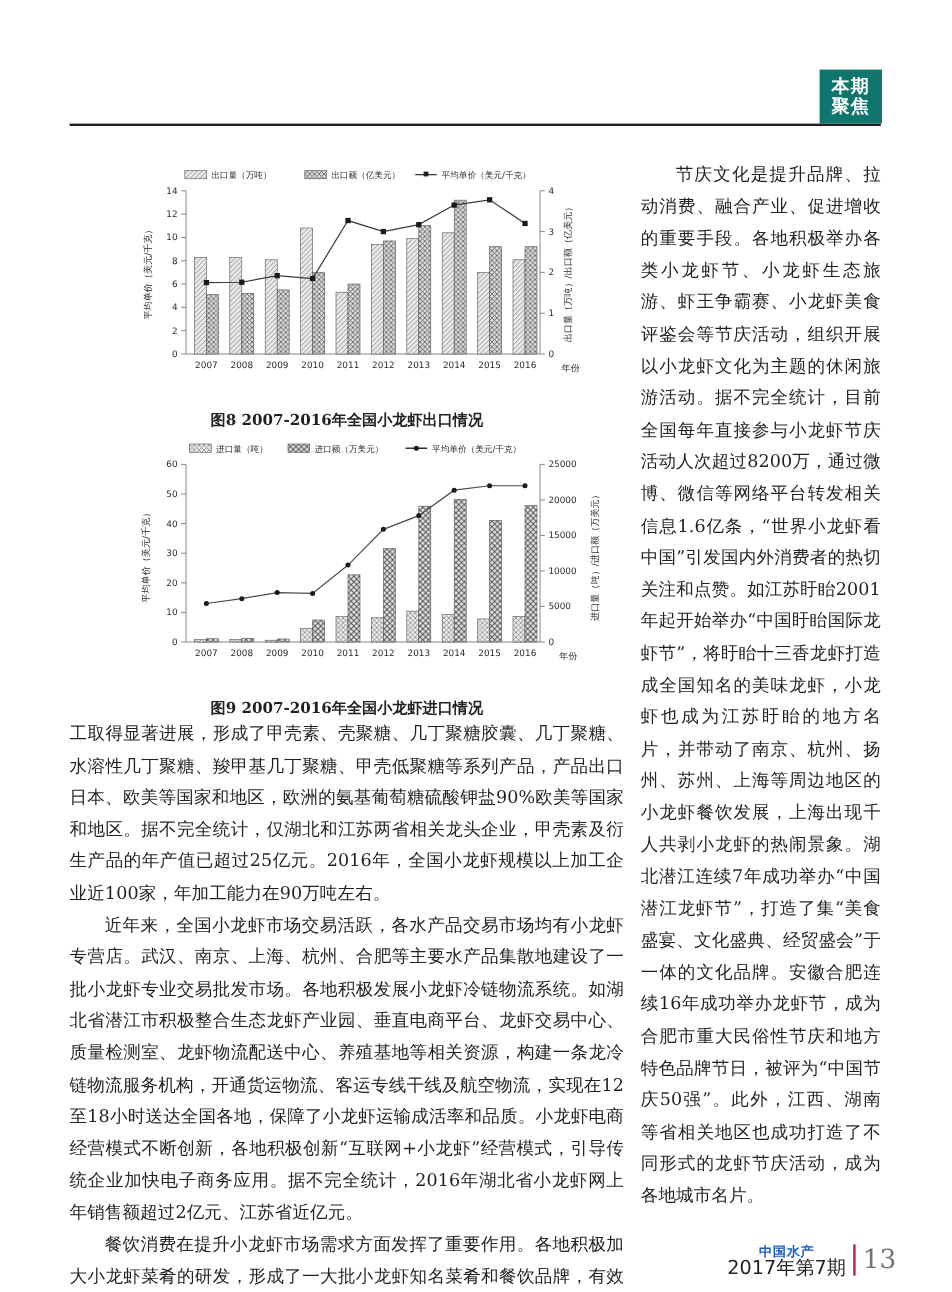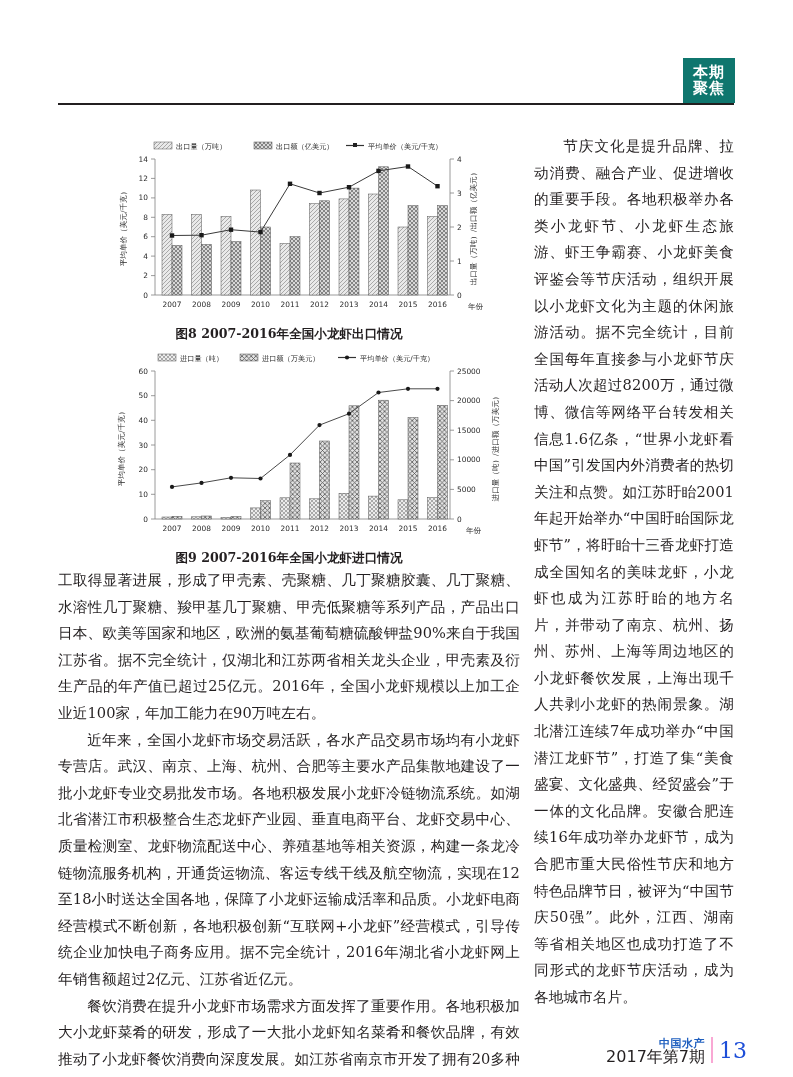--- a/index.html
+++ b/index.html
@@ -73,21 +73,21 @@
     font-family: "DejaVu Serif", "Liberation Serif", serif;
   }
 
   
   .figure { width: 462px; margin: 0; position: relative; }
   .fig-caption {
     text-align: center;
     font-size: 12.6px;
     font-weight: bold;
     line-height: 18px;
-    margin-top: 2px;
+    margin-top: 18px;
   }
 
   .chart-wrap { position: relative; width: 462px; }
   svg.chart { display: block; }
 
   .lg-text { font-size: 7.2px; font-family: "DejaVu Sans", "Liberation Sans", sans-serif; fill:#2b2b2b; }
   .ax-num  { font-size: 7.4px; font-family: "DejaVu Sans", "Liberation Sans", sans-serif; fill:#2b2b2b; }
   .ax-cat  { font-size: 7.4px; font-family: "DejaVu Sans", "Liberation Sans", sans-serif; fill:#2b2b2b; }
   .ax-title{ font-size: 7.6px; font-family: "DejaVu Sans", "Liberation Sans", sans-serif; fill:#2b2b2b; }
 
@@ -96,42 +96,42 @@
     position: absolute;
     left: 0; bottom: 0; width: 793px; height: 62px;
   }
   #footer-inner {
     position: absolute;
     right: 46px; bottom: 14px;
     display: flex;
     align-items: flex-end;
   }
   #footer-meta {
-    text-align: right;
+    text-align: center;
     padding-right: 6px;
-    border-right: 2px solid #f9a8d4;
+    border-right: 2px solid #be185d;
     margin-top: 36px;
   }
   #journal-logo {
     font-size: 11px;
     font-weight: bold;
     color: #1f5fbf;
     font-family: "DejaVu Serif","Liberation Serif",serif;
     line-height: 13px;
     letter-spacing: 0.5px;
   }
   #issue-line {
     font-size: 16px;
     color: #231f20;
     font-family: "DejaVu Sans","Liberation Sans",sans-serif;
     line-height: 13px;
   }
   #page-number {
     font-size: 22px;
-    color: #1d4ed8;
+    color: #737373;
     font-family: "DejaVu Serif","Liberation Serif",serif;
     padding-left: 6px;
     line-height: 24px;
   }
 </style>
 </head>
 <body>
 
 <div id="header">
   <div id="header-rule"></div>
@@ -402,21 +402,21 @@
           <text class="ax-cat" x="291" y="184" text-anchor="middle">2013</text>
           <text class="ax-cat" x="320.5" y="184" text-anchor="middle">2014</text>
           <text class="ax-cat" x="350" y="184" text-anchor="middle">2015</text>
           <text class="ax-cat" x="379.5" y="184" text-anchor="middle">2016</text>
         </g>
       </svg>
     </div>
     <div class="fig-caption">图9 2007-2016年全国小龙虾进口情况</div>
   </div>
 
-  <p class="para">工取得显著进展，形成了甲壳素、壳聚糖、几丁聚糖胶囊、几丁聚糖、水溶性几丁聚糖、羧甲基几丁聚糖、甲壳低聚糖等系列产品，产品出口日本、欧美等国家和地区，欧洲的氨基葡萄糖硫酸钾盐90%来自于我国江苏省。据不完全统计，仅湖北和江苏两省相关龙头企业，甲壳素及衍生产品的年产值已超过25亿元。2016年，全国小龙虾规模以上加工企业近100家，年加工能力在90万吨左右。</p>
+  <p class="para">工取得显著进展，形成了甲壳素、壳聚糖、几丁聚糖胶囊、几丁聚糖、水溶性几丁聚糖、羧甲基几丁聚糖、甲壳低聚糖等系列产品，产品出口日本、欧美等国家和地区，欧洲的氨基葡萄糖硫酸钾盐90%欧美等国家和地区。据不完全统计，仅湖北和江苏两省相关龙头企业，甲壳素及衍生产品的年产值已超过25亿元。2016年，全国小龙虾规模以上加工企业近100家，年加工能力在90万吨左右。</p>
   <p class="para indent">近年来，全国小龙虾市场交易活跃，各水产品交易市场均有小龙虾专营店。武汉、南京、上海、杭州、合肥等主要水产品集散地建设了一批小龙虾专业交易批发市场。各地积极发展小龙虾冷链物流系统。如湖北省潜江市积极整合生态龙虾产业园、垂直电商平台、龙虾交易中心、质量检测室、龙虾物流配送中心、养殖基地等相关资源，构建一条龙冷链物流服务机构，开通货运物流、客运专线干线及航空物流，实现在12至18小时送达全国各地，保障了小龙虾运输成活率和品质。小龙虾电商经营模式不断创新，各地积极创新“互联网+小龙虾”经营模式，引导传统企业加快电子商务应用。据不完全统计，2016年湖北省小龙虾网上年销售额超过2亿元、江苏省近亿元。</p>
   <p class="para indent">餐饮消费在提升小龙虾市场需求方面发挥了重要作用。各地积极加大小龙虾菜肴的研发，形成了一大批小龙虾知名菜肴和餐饮品牌，有效推动了小龙虾餐饮消费向深度发展。如江苏省南京市开发了拥有20多种口味的小龙虾“金陵</p>
 </div>
 
 <div id="col-right">
   <p class="para indent">节庆文化是提升品牌、拉动消费、融合产业、促进增收的重要手段。各地积极举办各类小龙虾节、小龙虾生态旅游、虾王争霸赛、小龙虾美食评鉴会等节庆活动，组织开展以小龙虾文化为主题的休闲旅游活动。据不完全统计，目前全国每年直接参与小龙虾节庆活动人次超过8200万，通过微博、微信等网络平台转发相关信息1.6亿条，“世界小龙虾看中国”引发国内外消费者的热切关注和点赞。如江苏盱眙2001年起开始举办“中国盱眙国际龙虾节”，将盱眙十三香龙虾打造成全国知名的美味龙虾，小龙虾也成为江苏盱眙的地方名片，并带动了南京、杭州、扬州、苏州、上海等周边地区的小龙虾餐饮发展，上海出现千人共剥小龙虾的热闹景象。湖北潜江连续7年成功举办“中国潜江龙虾节”，打造了集“美食盛宴、文化盛典、经贸盛会”于一体的文化品牌。安徽合肥连续16年成功举办龙虾节，成为合肥市重大民俗性节庆和地方特色品牌节日，被评为“中国节庆50强”。此外，江西、湖南等省相关地区也成功打造了不同形式的龙虾节庆活动，成为各地城市名片。</p>
 </div>
 
 <div id="footer">
   <div id="footer-inner">

